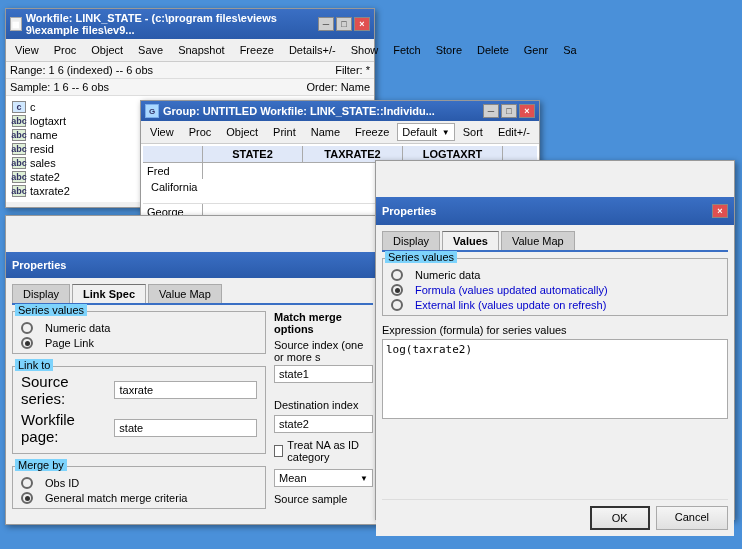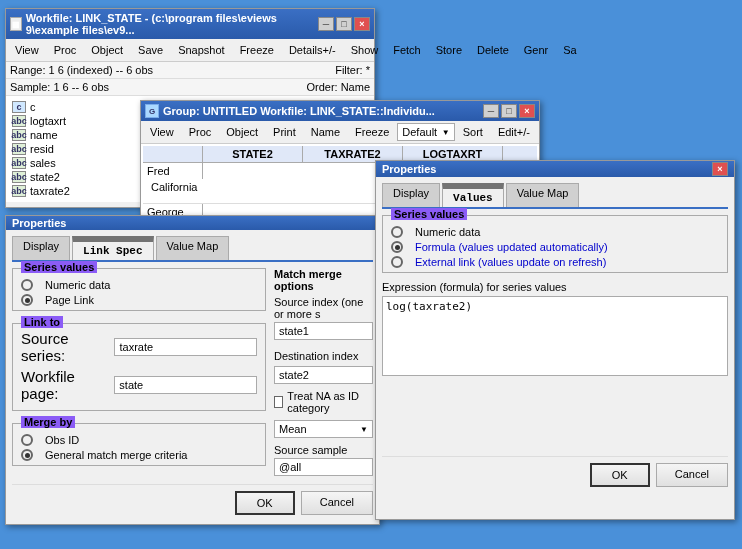--- a/index.html
+++ b/index.html
@@ -193,25 +193,26 @@
     .props-right {
       left: 375px;
       top: 160px;
       width: 360px;
       height: 360px;
     }
     .dialog-title-bar {
       display: flex;
       align-items: center;
       justify-content: space-between;
-      padding: 1px 6px;
+      padding: 7px 6px;
       background: linear-gradient(to bottom, #3a6fc4, #2a5aaa);
       color: white;
       font-size: 11px;
       font-weight: bold;
+      margin-top: 36px;
     }
     .dialog-body {
       background: #f0f0f0;
       padding: 6px;
       flex: 1;
     }
     .tab-bar {
       display: flex;
       border-bottom: 2px solid #3a6fc4;
       margin-bottom: 6px;
@@ -220,40 +221,39 @@
       padding: 3px 10px;
       background: #d0d0d0;
       border: 1px solid #aaa;
       border-bottom: none;
       cursor: pointer;
       font-size: 11px;
       margin-right: 2px;
     }
     .tab.active {
       background: #f0f0f0;
-      border-top: 6px solid #737373;
+      border-top: 1px solid #737373;
       font-weight: bold;
-      font-family: Liberation Mono, monospace;
     }
 
     
     .group-box {
       border: 1px solid #aaa;
       padding: 6px 8px 4px;
       margin-bottom: 8px;
       position: relative;
     }
     .group-box-title {
       position: absolute;
       top: -8px;
-      left: 8px;
-      background: #8b5cf6;
+      left: 2px;
+      background: #7dd3fc;
       padding: 0 3px;
       font-size: 11px;
-      font-weight: bold;
+      font-weight: normal;
     }
 
     
     .radio-group { display: flex; flex-direction: column; gap: 3px; margin-top: 4px; }
     .radio-row { display: flex; align-items: center; gap: 12px; cursor: pointer; }
     .radio-dot {
       width: 12px; height: 12px;
       border-radius: 50%;
       border: 2px solid #666;
       display: flex; align-items: center; justify-content: center;
@@ -530,35 +530,34 @@
               <div class="radio-dot checked"></div>
               <span class="radio-label">General match merge criteria</span>
             </div>
           </div>
         </div>
       </div>
 
       <div class="col-right">
         <div style="font-size:11px;font-weight:bold;margin-bottom:4px;">Match merge options</div>
         <div style="font-size:11px;margin-bottom:2px;">Source index (one or more s</div>
-        <input class="form-input-full" value="state1" style="margin-bottom: 10px;">
+        <input class="form-input-full" value="state1" style="margin-bottom: 16px;">
         <div style="font-size:11px;margin-bottom:4px;">Destination index</div>
         <input class="form-input-full" value="state2" style="margin-bottom: 6px;">
         <div class="checkbox-row">
           <div class="checkbox"></div>
           <span class="checkbox-label">Treat NA as ID category</span>
         </div>
         <div style="margin-top:6px;">
           <div class="dropdown">
             <span>Mean</span>
             <span class="dropdown-arrow">▼</span>
           </div>
         </div>
         <div style="font-size:11px;margin-top:6px;margin-bottom:2px;">Source sample</div>
-        <input class="form-input-full" value="@all" style="">
       </div>
     </div>
     <div class="dialog-buttons">
       <div class="dialog-btn default-btn">OK</div>
       <div class="dialog-btn">Cancel</div>
     </div>
   </div>
 </div>
 
 <div class="window props-right" style="display:flex;flex-direction:column;">

